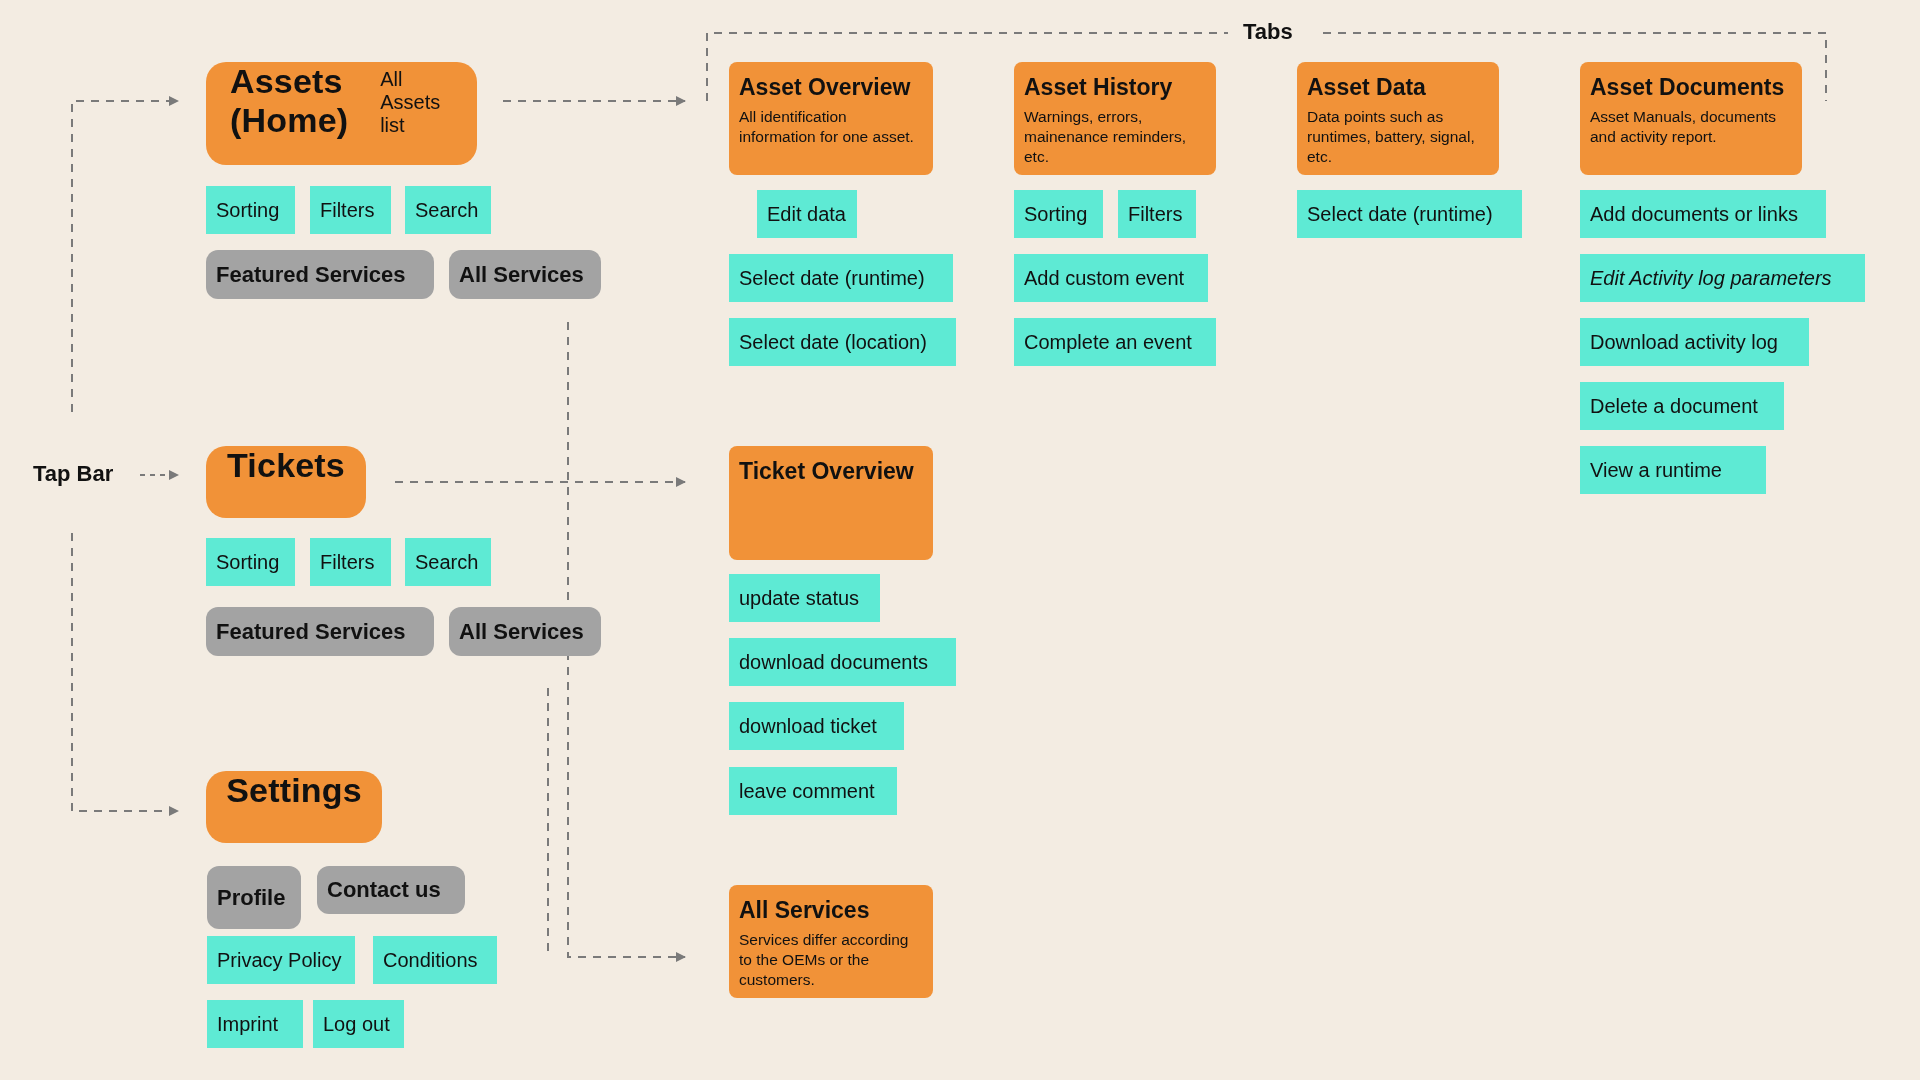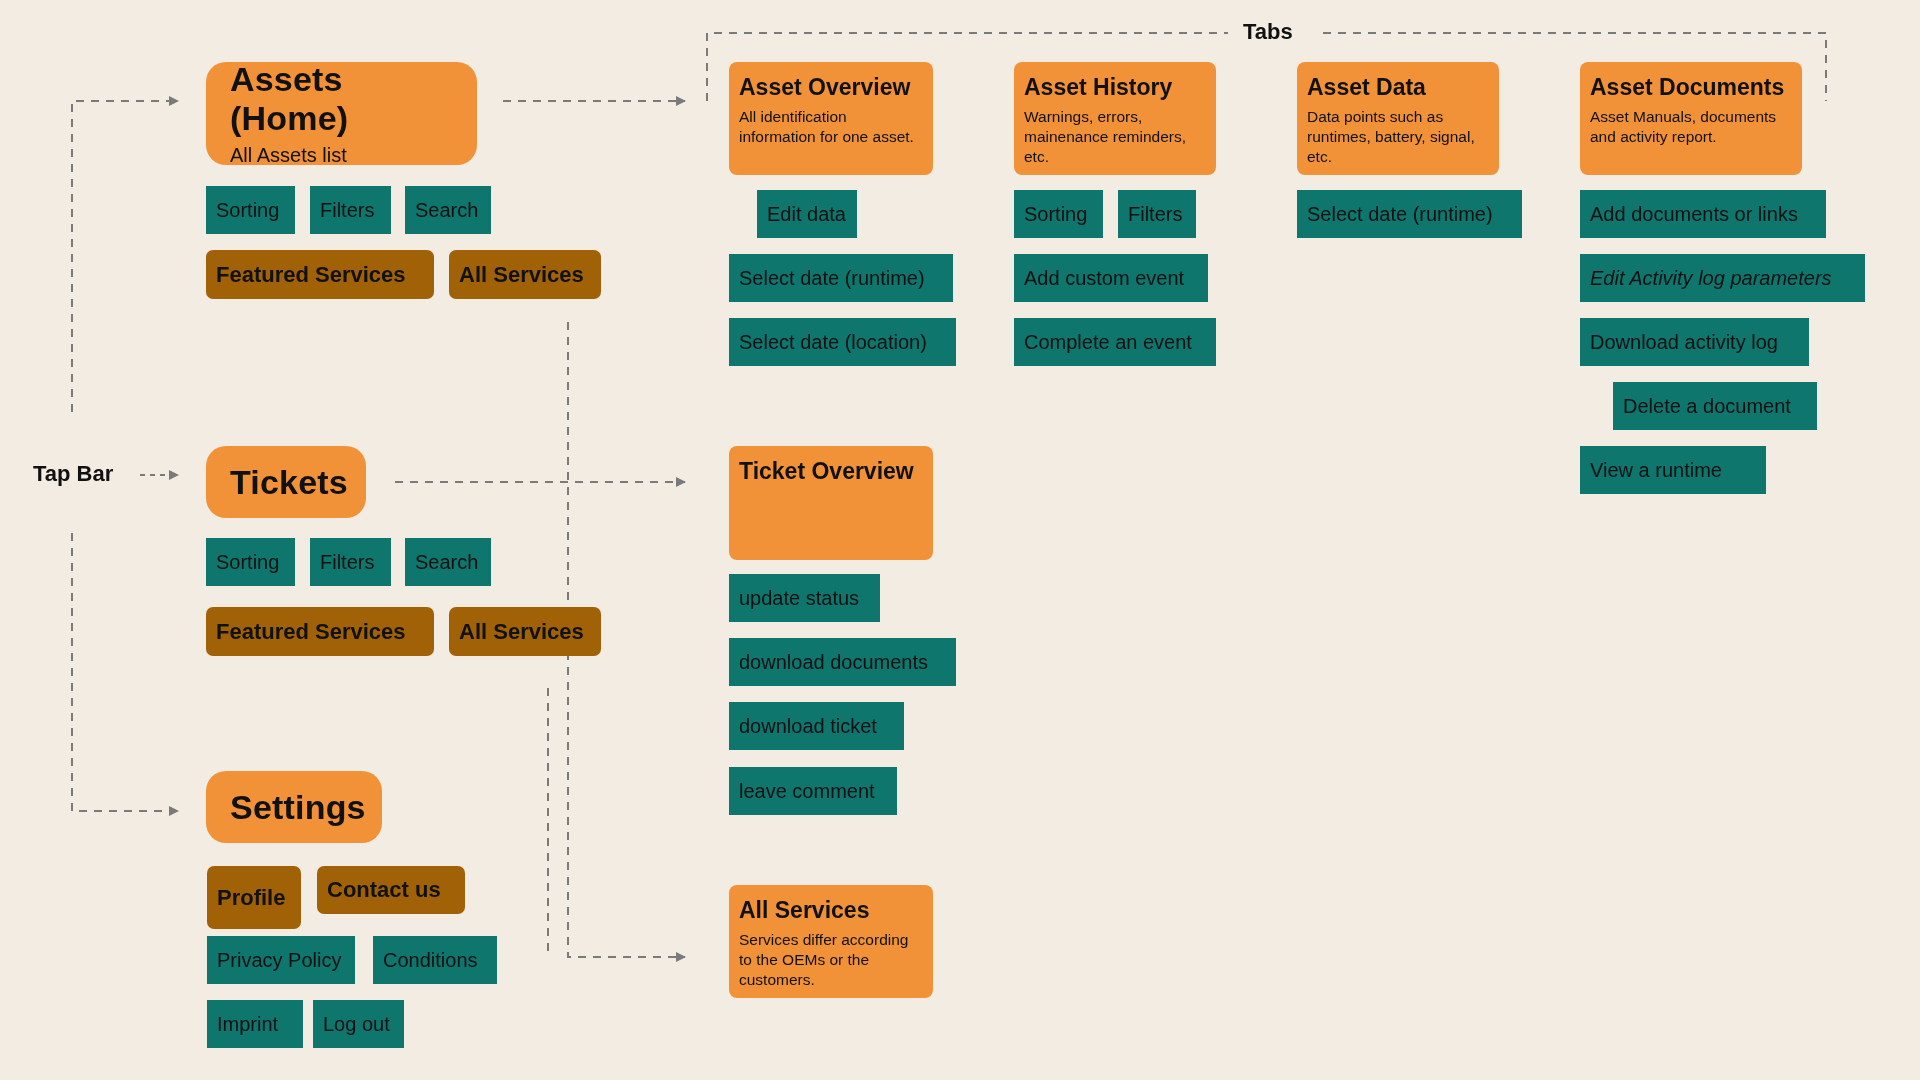--- a/index.html
+++ b/index.html
@@ -1,25 +1,25 @@
 <!DOCTYPE html>
 <html><head>
 <meta charset="utf-8">
 <style>
   html, body { margin:0; padding:0; }
   body { width:1920px; height:1080px; background:#f3ece2; position:relative; overflow:hidden; font-family:"Liberation Sans", sans-serif; color:#111; }
   .abs { position:absolute; box-sizing:border-box; }
-  .main-node { background:#f19238; border-radius:20px; padding:0 24px; display:flex; flex-direction:column; justify-content:center; }
+  .main-node { background:#f19238; border-radius:20px; padding:0 24px; display:flex; flex-direction:row; justify-content:center; }
   .main-node .t { font-weight:bold; font-size:34px; letter-spacing:0.2px; }
   .main-node .s { font-size:20px; margin-top:6px; }
   .tab-node { background:#f19238; border-radius:8px; padding:10px 10px; }
   .tab-node .t { font-weight:bold; font-size:23px; margin-top:2px; }
   .tab-node .s { font-size:15.5px; line-height:20px; margin-top:6px; }
-  .chip { background:#0f766e; height:48px; display:flex; align-items:center; padding:0 10px; font-size:20px; white-space:nowrap; }
-  .ochip { background:#a16207; border-radius:7px; height:49px; display:flex; align-items:center; padding:0 10px; font-size:22px; font-weight:bold; white-space:nowrap; }
+  .chip { background:#5eead4; height:48px; display:flex; align-items:center; padding:0 10px; font-size:20px; white-space:nowrap; }
+  .ochip { background:#a3a3a3; border-radius:12px; height:49px; display:flex; align-items:center; padding:0 10px; font-size:22px; font-weight:bold; white-space:nowrap; }
   .label { font-weight:bold; font-size:22px; }
   svg.lines { position:absolute; left:0; top:0; }
 </style>
 </head>
 <body>
 
 <svg class="lines" width="1920" height="1080">
   <defs>
     <marker id="arr" markerWidth="10" markerHeight="10" refX="9" refY="5" orient="auto" markerUnits="userSpaceOnUse">
       <path d="M0,0 L10,5 L0,10 z" fill="#7a7a7a"></path>
@@ -101,21 +101,21 @@
 </div>
 <div class="abs chip" style="left:1297px;top:190px;width:225px;">Select date (runtime)</div>
 
 <div class="abs tab-node" style="left:1580px;top:62px;width:222px;height:113px;">
   <div class="t">Asset Documents</div>
   <div class="s">Asset Manuals, documents and activity report.</div>
 </div>
 <div class="abs chip" style="left:1580px;top:190px;width:246px;">Add documents or links</div>
 <div class="abs chip" style="left:1580px;top:254px;width:285px;font-style:italic;">Edit Activity log parameters</div>
 <div class="abs chip" style="left:1580px;top:318px;width:229px;">Download activity log</div>
-<div class="abs chip" style="left:1580px;top:382px;width:204px;margin-left:33px;">Delete a document</div>
+<div class="abs chip" style="left:1580px;top:382px;width:204px;">Delete a document</div>
 <div class="abs chip" style="left:1580px;top:446px;width:186px;">View a runtime</div>
 
 <div class="abs tab-node" style="left:729px;top:446px;width:204px;height:114px;">
   <div class="t">Ticket Overview</div>
 </div>
 <div class="abs chip" style="left:729px;top:574px;width:151px;">update status</div>
 <div class="abs chip" style="left:729px;top:638px;width:227px;">download documents</div>
 <div class="abs chip" style="left:729px;top:702px;width:175px;">download ticket</div>
 <div class="abs chip" style="left:729px;top:767px;width:168px;">leave comment</div>
 

